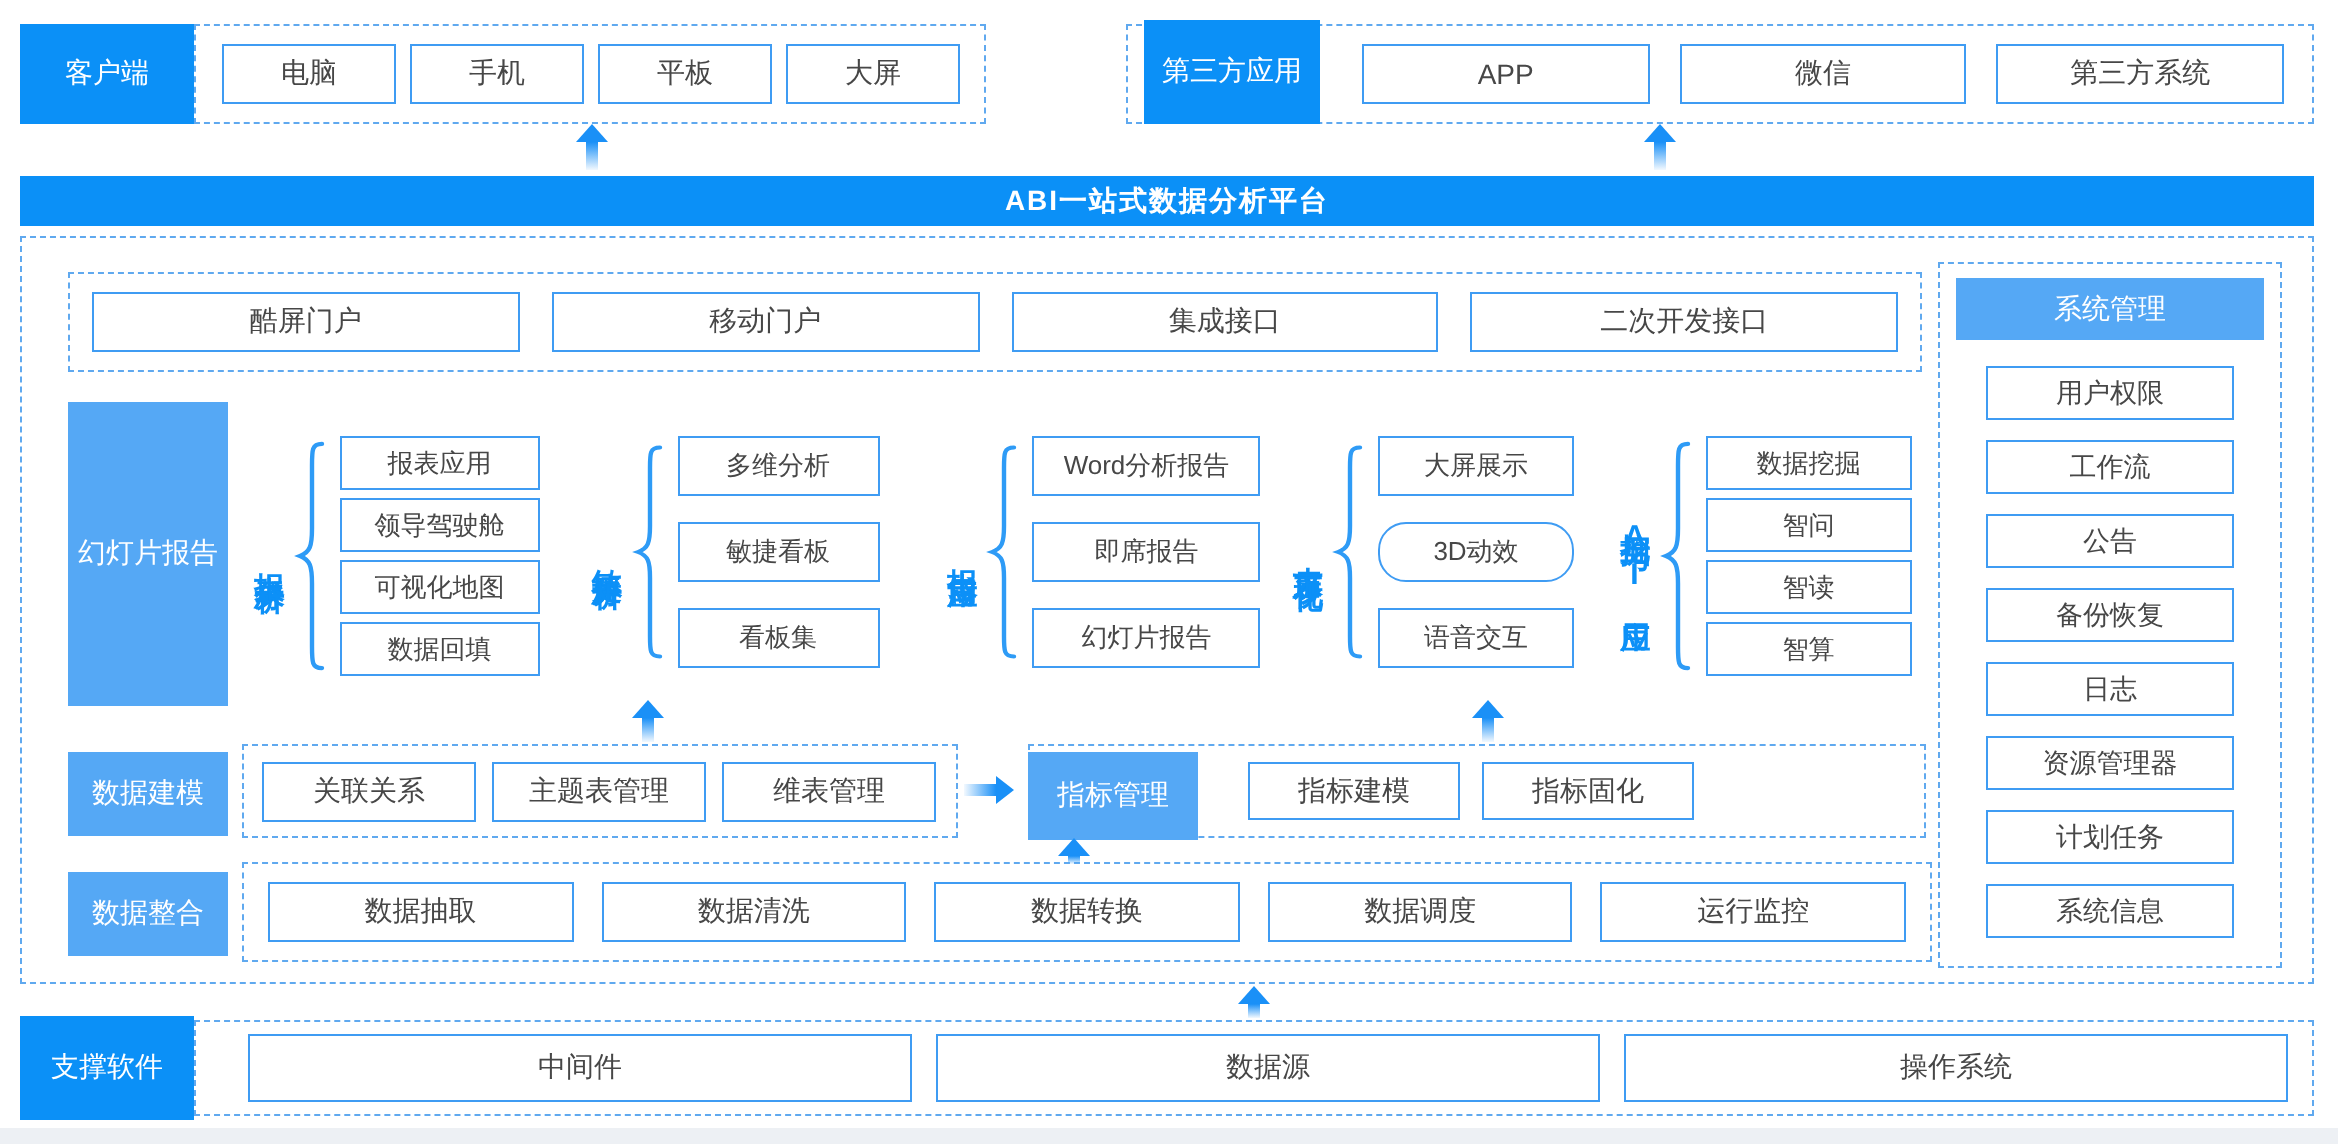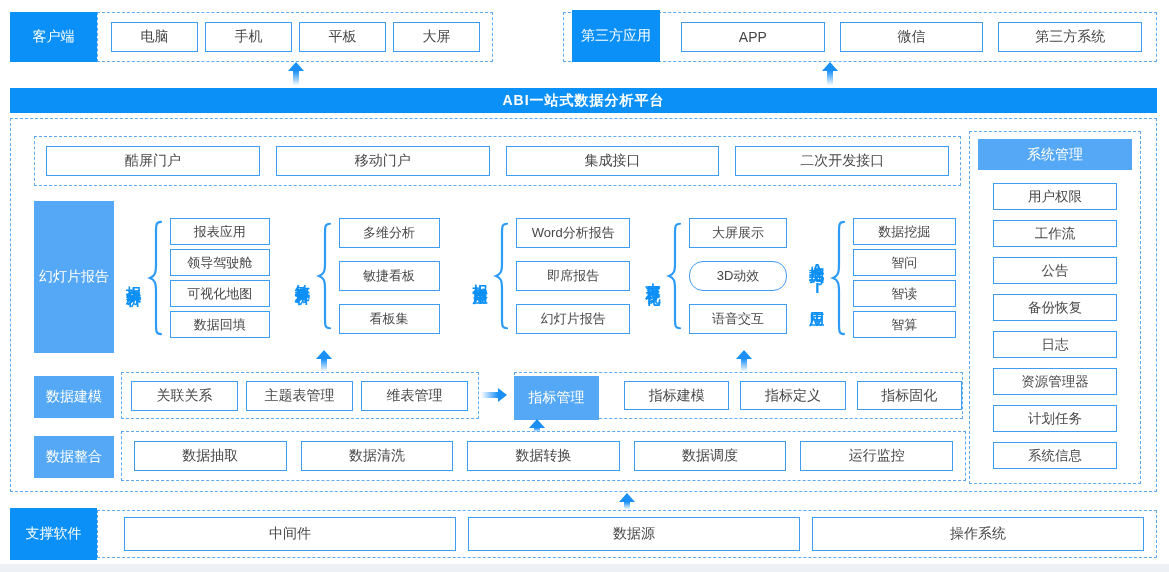--- a/index.html
+++ b/index.html
@@ -197,21 +197,20 @@
       </div>
     </div>
     <div class="arrow-right" style="left:471px;top:269px;width:25px;height:14px;">
         <div class="tail"></div>
         <div class="head"></div>
       </div>
     <div class="abs dashed" style="left:503px;top:253px;width:449px;height:47px;">
       <div class="solid-light highlight-box">指标管理</div>
       <div class="model-right-items">
         <div class="node">指标建模</div>
-        <div class="node">指标定义</div>
         <div class="node">指标固化</div>
       </div>
     </div>
     <div class="arrow-up" style="left:518px;top:300px;height:13px;">
         <div class="head"></div>
         <div class="tail"></div>
       </div>
 
     <div class="abs solid-light" style="left:23px;top:317px;width:80px;height:42px;">数据整合</div>
     <div class="abs dashed" style="left:110px;top:312px;width:845px;height:50px;">

